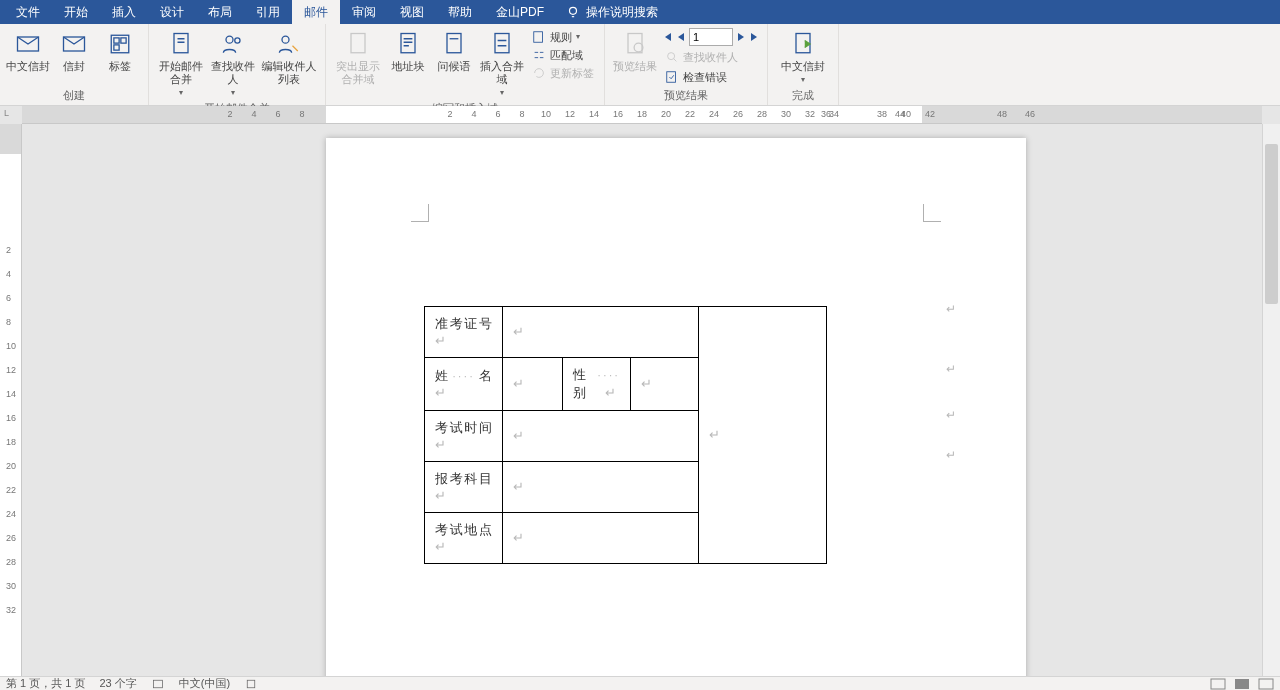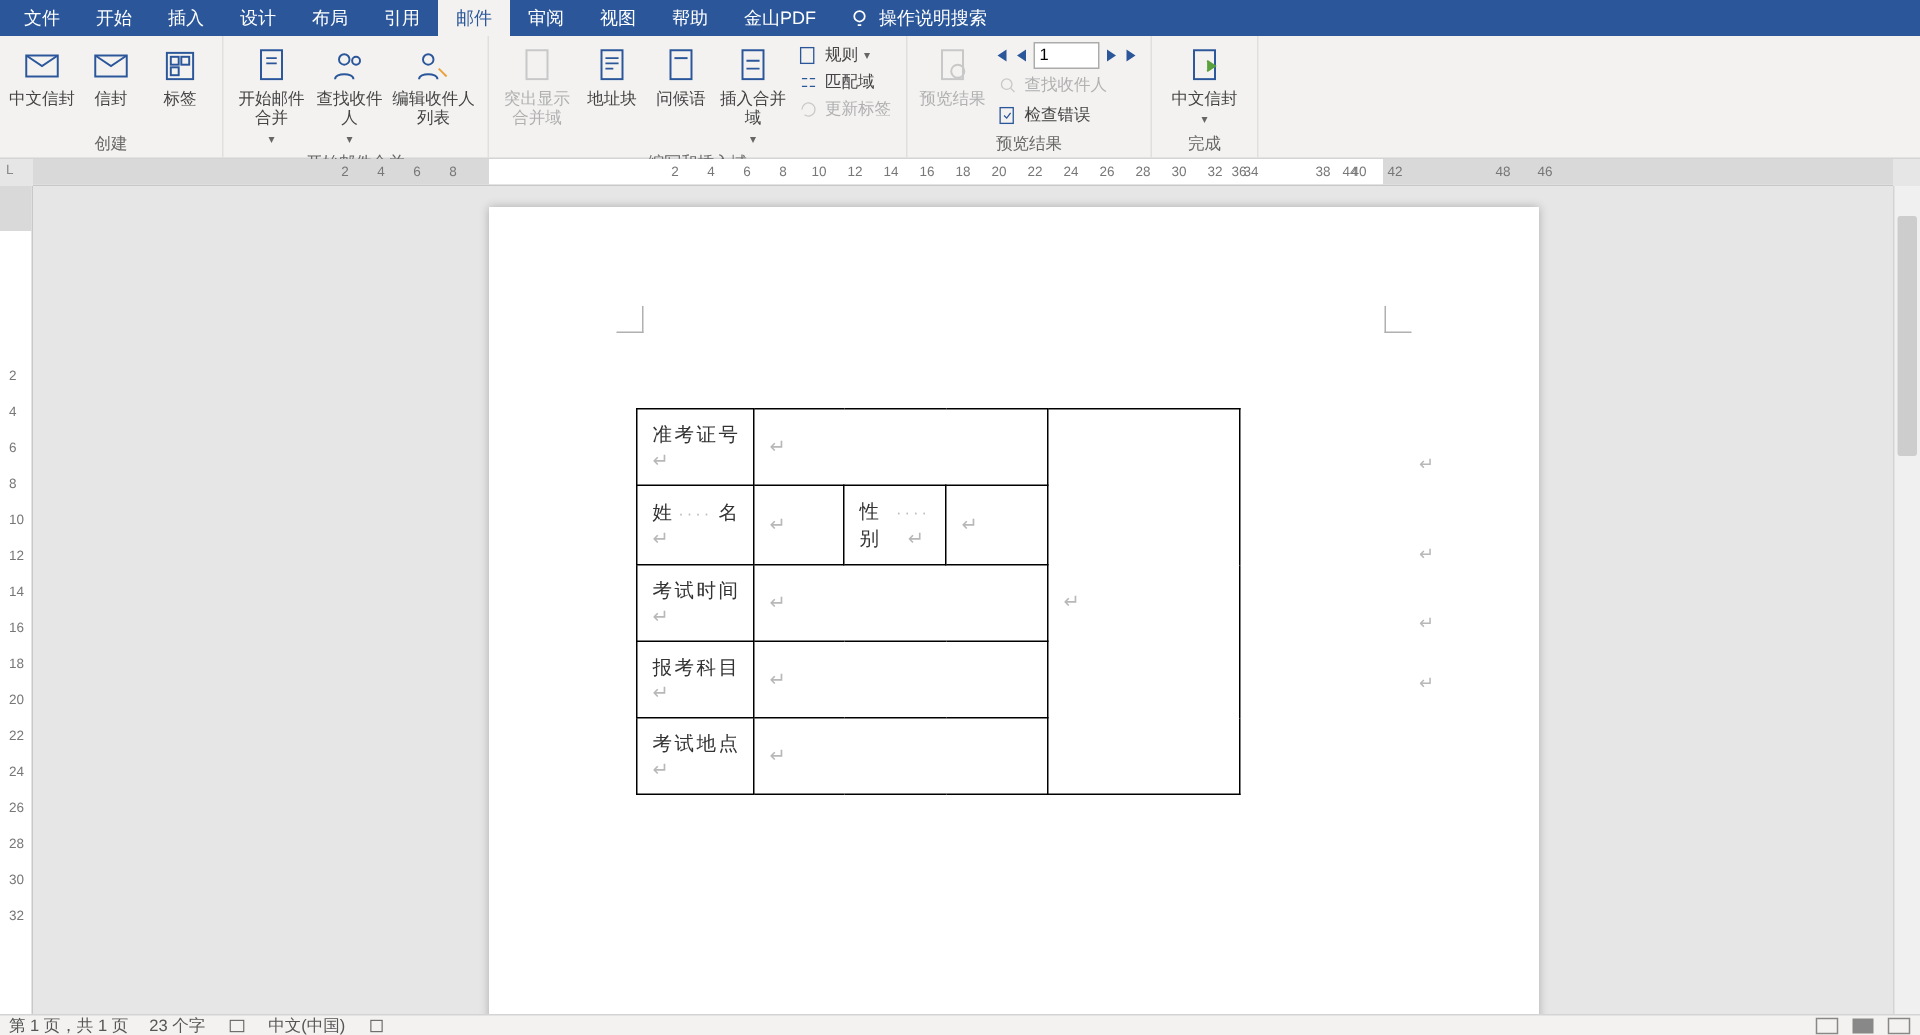--- a/index.html
+++ b/index.html
@@ -31,21 +31,21 @@
 .vruler{position:absolute;top:18px;left:0;width:22px;bottom:0;background:#fff;border-right:1px solid #c8c8c8;font-size:9px;color:#777;overflow:hidden;}
 .vruler .dark{position:absolute;left:0;width:22px;background:#d9d9d9;}
 .vruler .tick{position:absolute;left:6px;transform:translateY(-50%);}
 .head-lbl{position:absolute;left:4px;top:2px;font-size:9px;color:#888;}
 .page{position:absolute;left:326px;top:32px;width:700px;height:608px;background:#fff;box-shadow:0 0 6px rgba(0,0,0,.25);}
 .crop{position:absolute;width:18px;height:18px;}
 .crop.tl{left:85px;top:66px;border-left:1px solid #b0b0b0;border-top:1px solid #b0b0b0;transform:rotate(180deg);}
 .crop.tr{right:85px;top:66px;border-right:1px solid #b0b0b0;border-top:1px solid #b0b0b0;transform:rotate(180deg);}
 .doctitle{position:absolute;top:98px;left:0;right:0;text-align:center;font-size:26px;font-family:"SimSun";color:#333;}
 .ret{color:#b8b8b8;font-size:14px;margin-left:2px;}
-.tbl{position:absolute;top:134px;left:98px;border-collapse:collapse;border-radius:14px;}
+.tbl{position:absolute;top:168px;left:98px;border-collapse:collapse;border-radius:14px;}
 .tbl td{border:1px solid #000;font-size:13px;font-family:"SimSun";padding:8px 10px;vertical-align:middle;height:37px;color:#333;}
 .lblcell{width:78px;text-align:justify;text-align-last:justify;letter-spacing:0;}
 .mrk{color:#b8b8b8;margin-right:4px;}
 .dots{color:#bbb;letter-spacing:2px;font-size:11px;}
 .sideret{position:absolute;color:#b8b8b8;font-size:12px;}
 .statusbar{position:absolute;bottom:0;left:0;right:0;height:14px;background:#f3f2f1;border-top:1px solid #d4d4d4;font-size:11px;color:#555;display:flex;align-items:center;padding:0 6px;gap:14px;}
 .statusbar .right{margin-left:auto;display:flex;gap:8px;align-items:center;}
 .vscroll{position:absolute;top:124px;right:0;width:18px;bottom:14px;background:#f0f0f0;border-left:1px solid #d4d4d4;}
 .vscroll .thumb{position:absolute;left:2px;right:2px;top:20px;height:160px;background:#cdcdcd;border-radius:2px;}
 .chev{font-size:8px;color:#666;}

